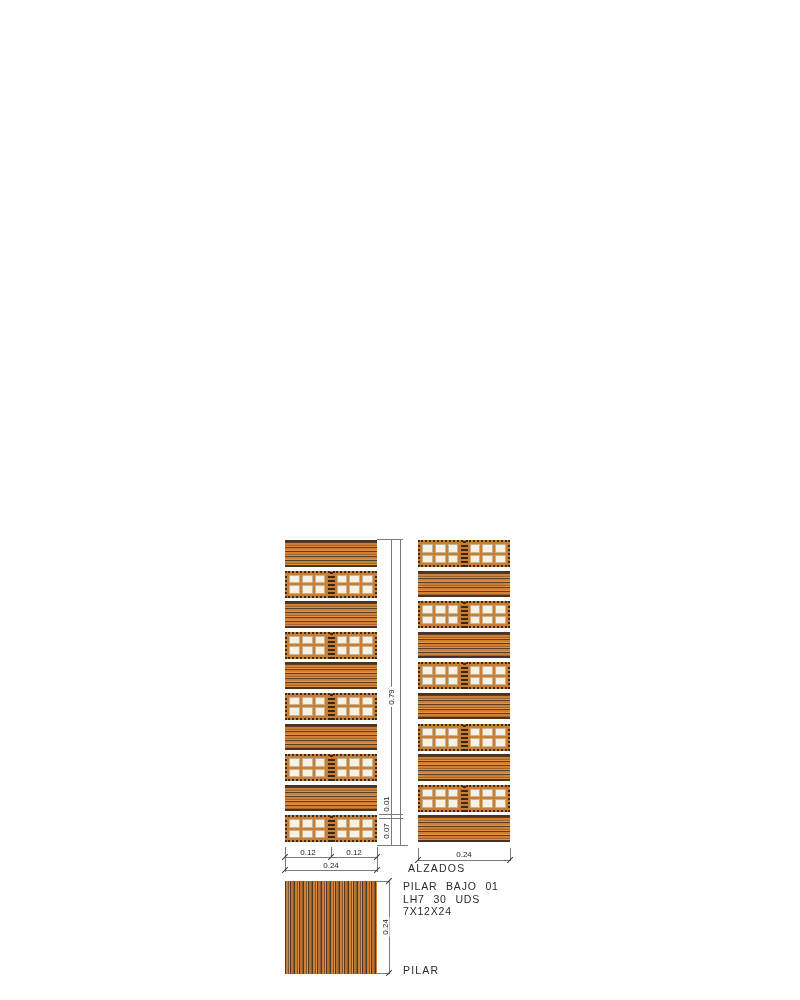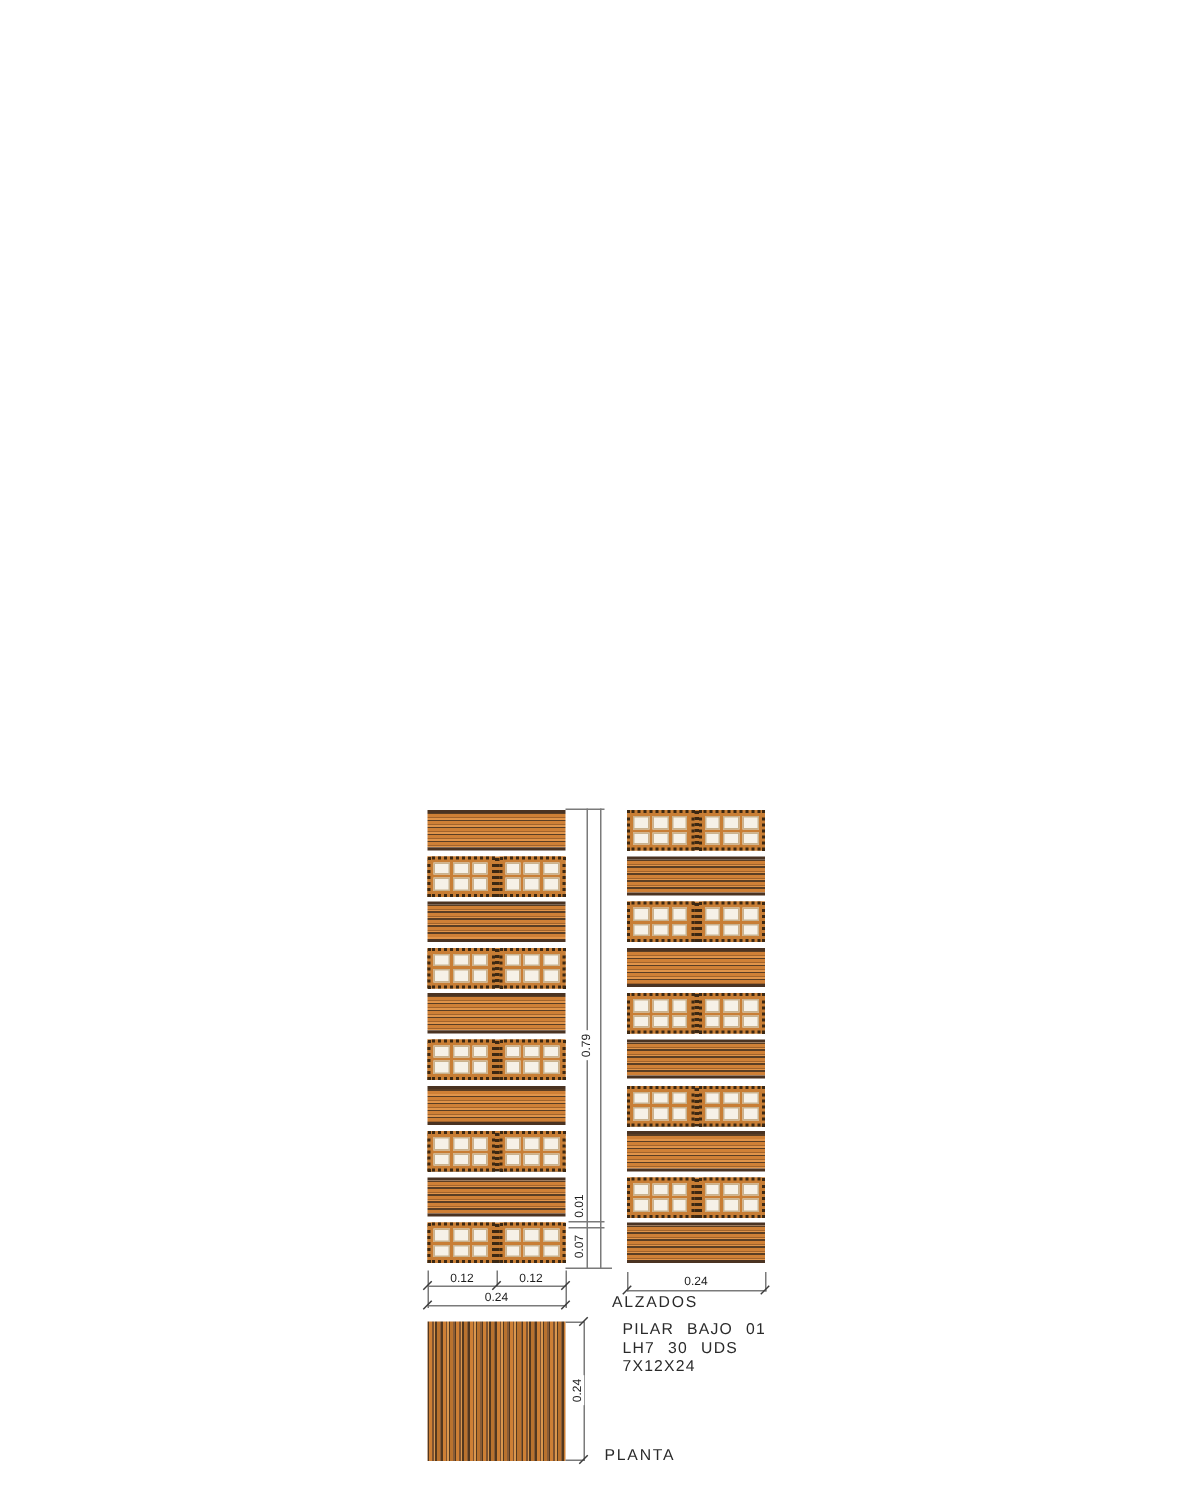--- a/index.html
+++ b/index.html
@@ -314,21 +314,21 @@
   <div class="label-text" style="left:408px;top:862px;">ALZADOS</div>
 
   <div class="abs plan-hatch" style="left:285px;top:881px;width:92px;height:93px;"></div>
   <div class="abs dim-line" style="left:377px;top:881px;width:13px;height:1px;"></div>
   <div class="abs dim-line" style="left:377px;top:973px;width:13px;height:1px;"></div>
   <div class="abs dim-line" style="left:389px;top:881px;width:1px;height:93px;"></div>
   <div class="abs dim-tick" style="left:389px;top:881px;"></div>
   <div class="abs dim-tick" style="left:389px;top:973px;"></div>
   <div class="dim-text rot" style="left:385px;top:927px;">0.24</div>
 
-  <div class="label-text title-block" style="left:415px;top:880px;letter-spacing:0.8px;">
+  <div class="label-text title-block" style="left:403px;top:880px;letter-spacing:0.8px;">
     <div>PILAR BAJO 01</div>
     <div>LH7 30 UDS</div>
     <div>7X12X24</div>
   </div>
 
-  <div class="label-text" style="left:403px;top:964px;">PLANTA</div>
+  <div class="label-text" style="left:403px;top:964px;">PILAR</div>
 
 </div>
 
 </body></html>

